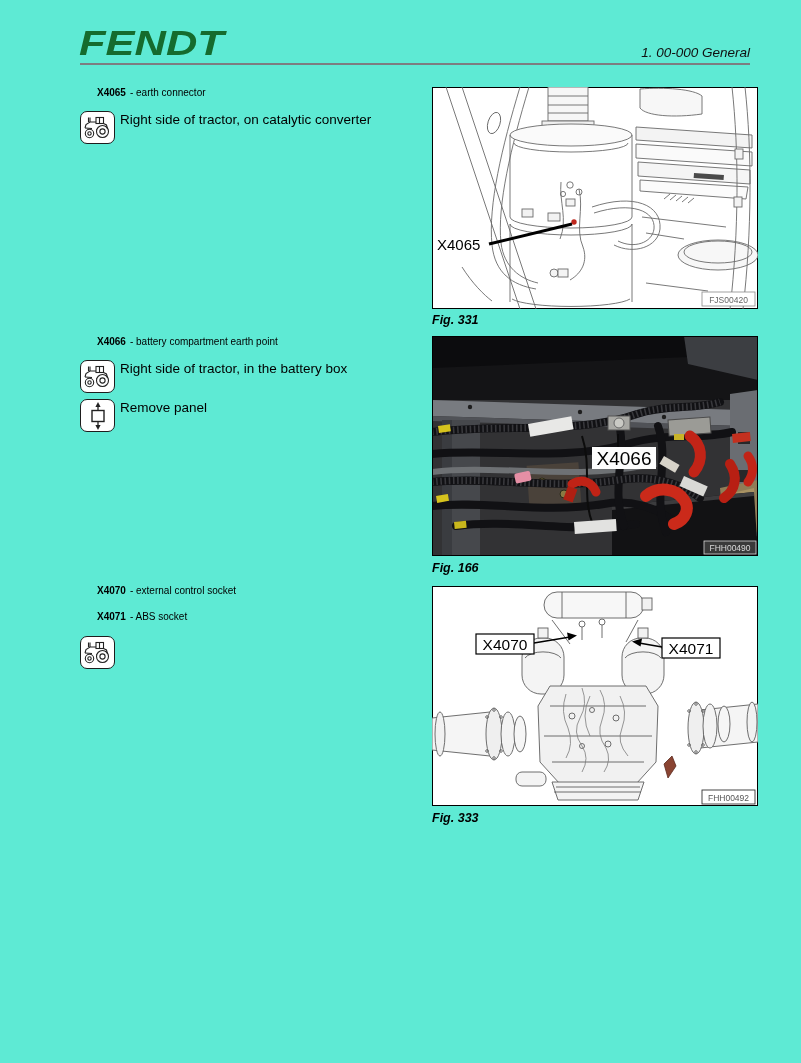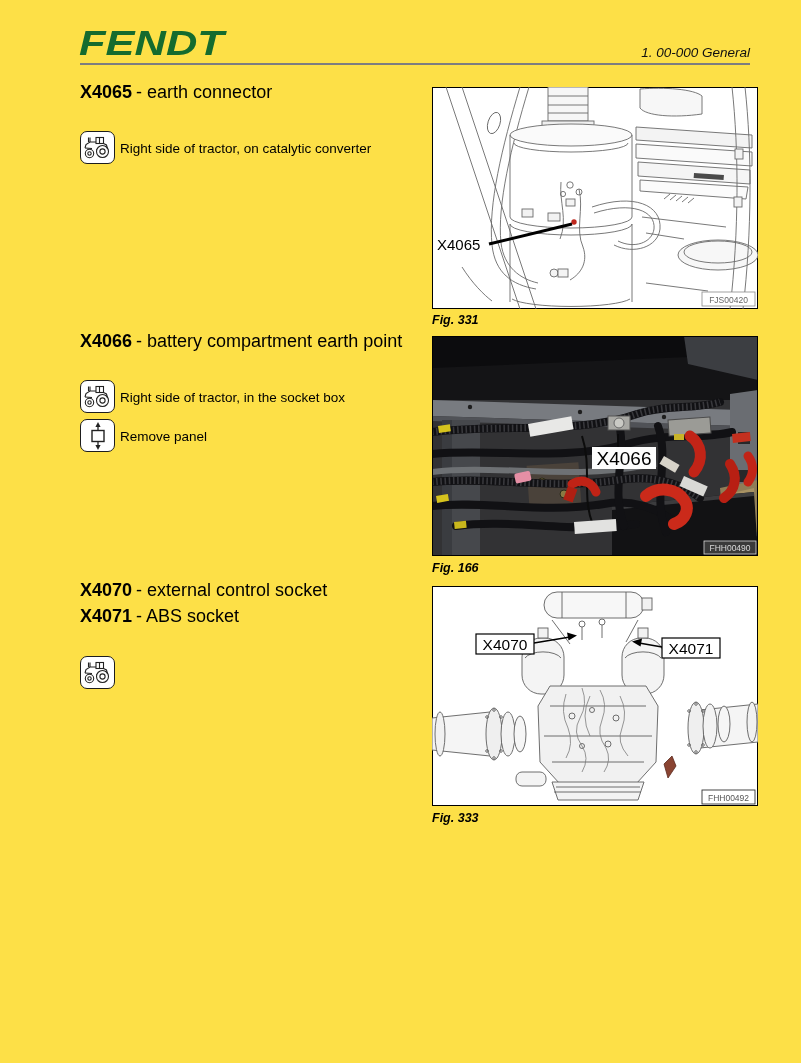--- a/index.html
+++ b/index.html
@@ -1,38 +1,38 @@
 <!DOCTYPE html>
 <html><head>
 <meta charset="utf-8">
 <style>
   * { margin:0; padding:0; box-sizing:border-box; }
   html,body { background:#e8e8e8; }
   .page {
-    position:relative; width:801px; height:1063px; background:#fde047;
+    position:relative; width:801px; height:1063px; background:#5eead4;
     font-family:"Liberation Sans", sans-serif; color:#000;
     margin:0 auto; overflow:hidden;
   }
   .logo {
     position:absolute; left:79px; top:24px;
     font-size:41px; font-weight:bold; font-style:italic;
     color:#156b2e; letter-spacing:0px;
     transform:scaleY(0.84) scaleX(1.06); transform-origin:left top;
   }
   .hdr-right {
     position:absolute; right:51px; top:45px;
     font-size:13.5px; font-style:italic; color:#101010;margin-left:19px;
   }
   .hdr-rule { position:absolute; left:80px; right:51px; top:63px; height:2px; background:#7d7d80; }
 
-  .entry { position:absolute; left:80px; font-size:18px; line-height:15px; white-space:nowrap; }
+  .entry { position:absolute; left:97px; font-size:10px; line-height:15px; white-space:nowrap; }
   .entry .code { font-weight:bold; }
   .entry .desc { margin-left:4px; }
 
-  .icon-row { position:absolute; left:80px; display:flex; align-items:center;margin-top:20px; }
+  .icon-row { position:absolute; left:80px; display:flex; align-items:flex-start; }
   .icon-box {
     width:35px; height:33px; border:1.4px solid #1d1d1d; border-radius:7px;
     display:flex; align-items:center; justify-content:center; background:#fff; flex:none;
   }
   .icon-row .txt { font-size:13.5px; line-height:15px; margin-left:5px; margin-top:1px; white-space:nowrap; }
 
   .fig { position:absolute; left:432px; width:326px; }
   .fig svg { display:block; }
   .caption { position:absolute; left:432px; font-size:12.5px; font-weight:bold; font-style:italic; }
 
@@ -150,21 +150,21 @@
           <path d="M16.5,2.5 V8.5"></path>
           <path d="M20.5,8.5 L23.5,10 L24.5,14"></path>
           <path d="M2,13 L9,13.5 M13,14.5 L13.5,14.5"></path>
           <circle cx="19.5" cy="16.5" r="6"></circle>
           <circle cx="19.5" cy="16.5" r="2.6"></circle>
           <circle cx="6.5" cy="18.5" r="4.2"></circle>
           <circle cx="6.5" cy="18.5" r="1.7"></circle>
         </g>
       </svg>
     </span>
-    <span class="txt">Right side of tractor, in the socket box</span>
+    <span class="txt">Right side of tractor, in the battery box</span>
   </div>
 
   <div class="icon-row" style="top:399px">
     <span class="icon-box">
       <svg width="24" height="28" viewBox="0 0 24 28">
         <line x1="12" y1="3" x2="12" y2="25" stroke="#222" stroke-width="1.3"></line>
         <polygon points="12,0 9.4,5 14.6,5" fill="#222"></polygon>
         <polygon points="12,28 9.4,23 14.6,23" fill="#222"></polygon>
         <rect x="6" y="8.5" width="12" height="11" fill="#fff" stroke="#222" stroke-width="1.4"></rect>
       </svg>

